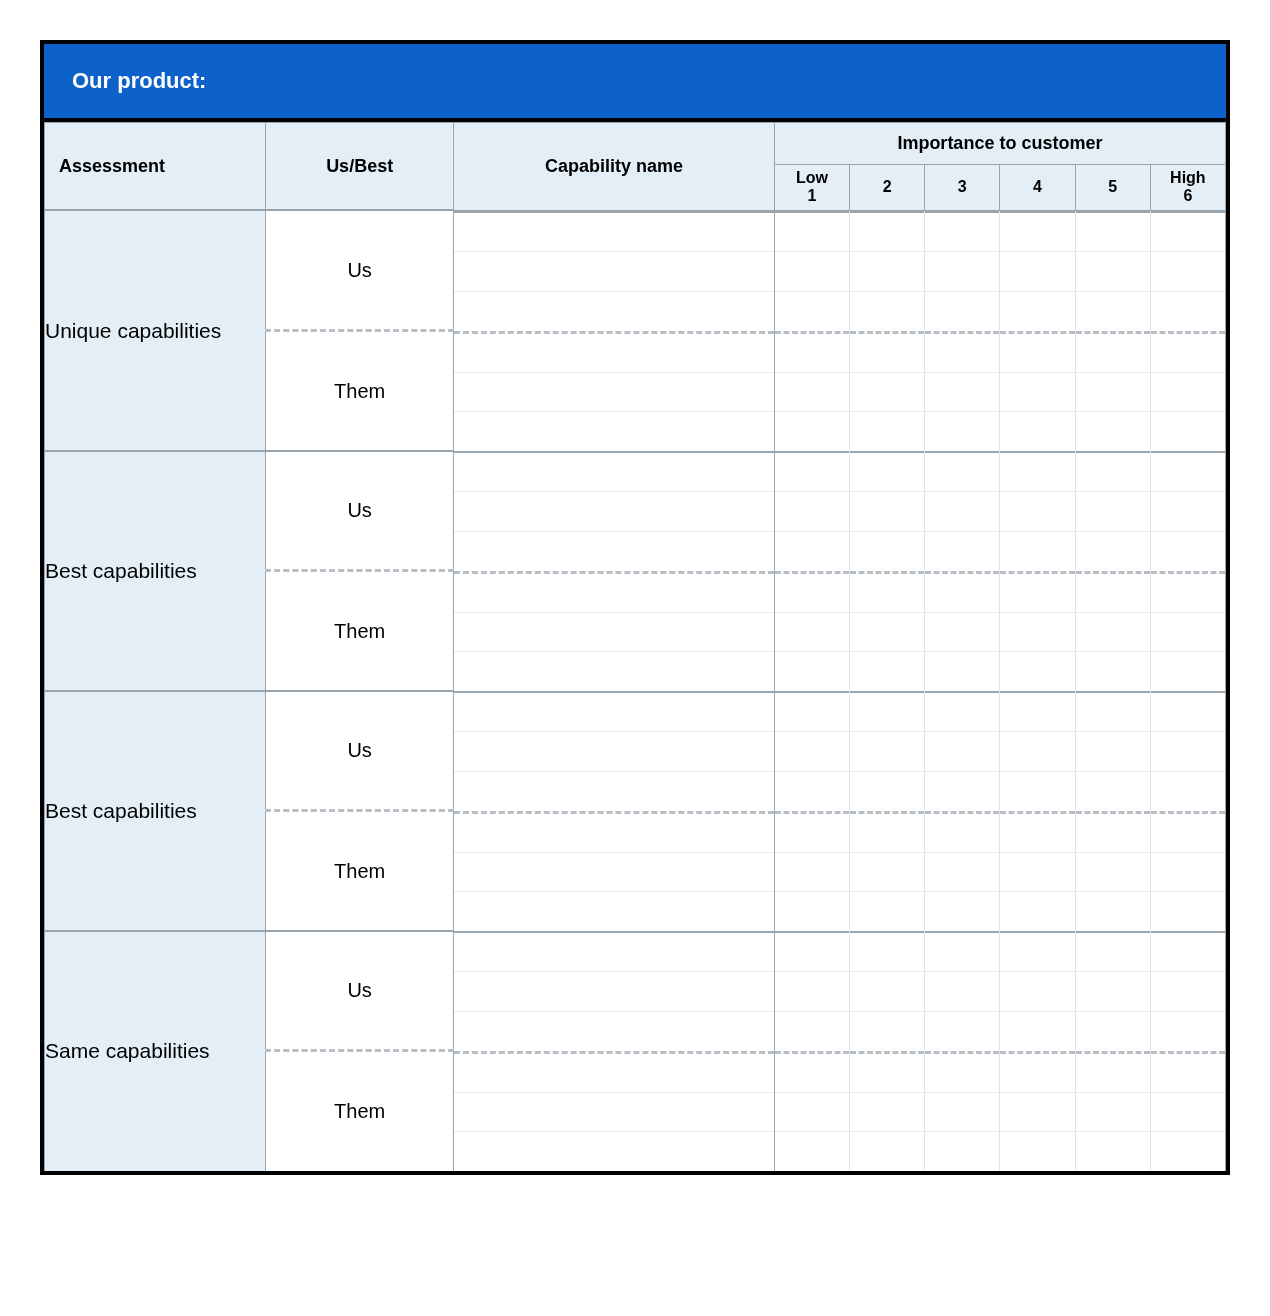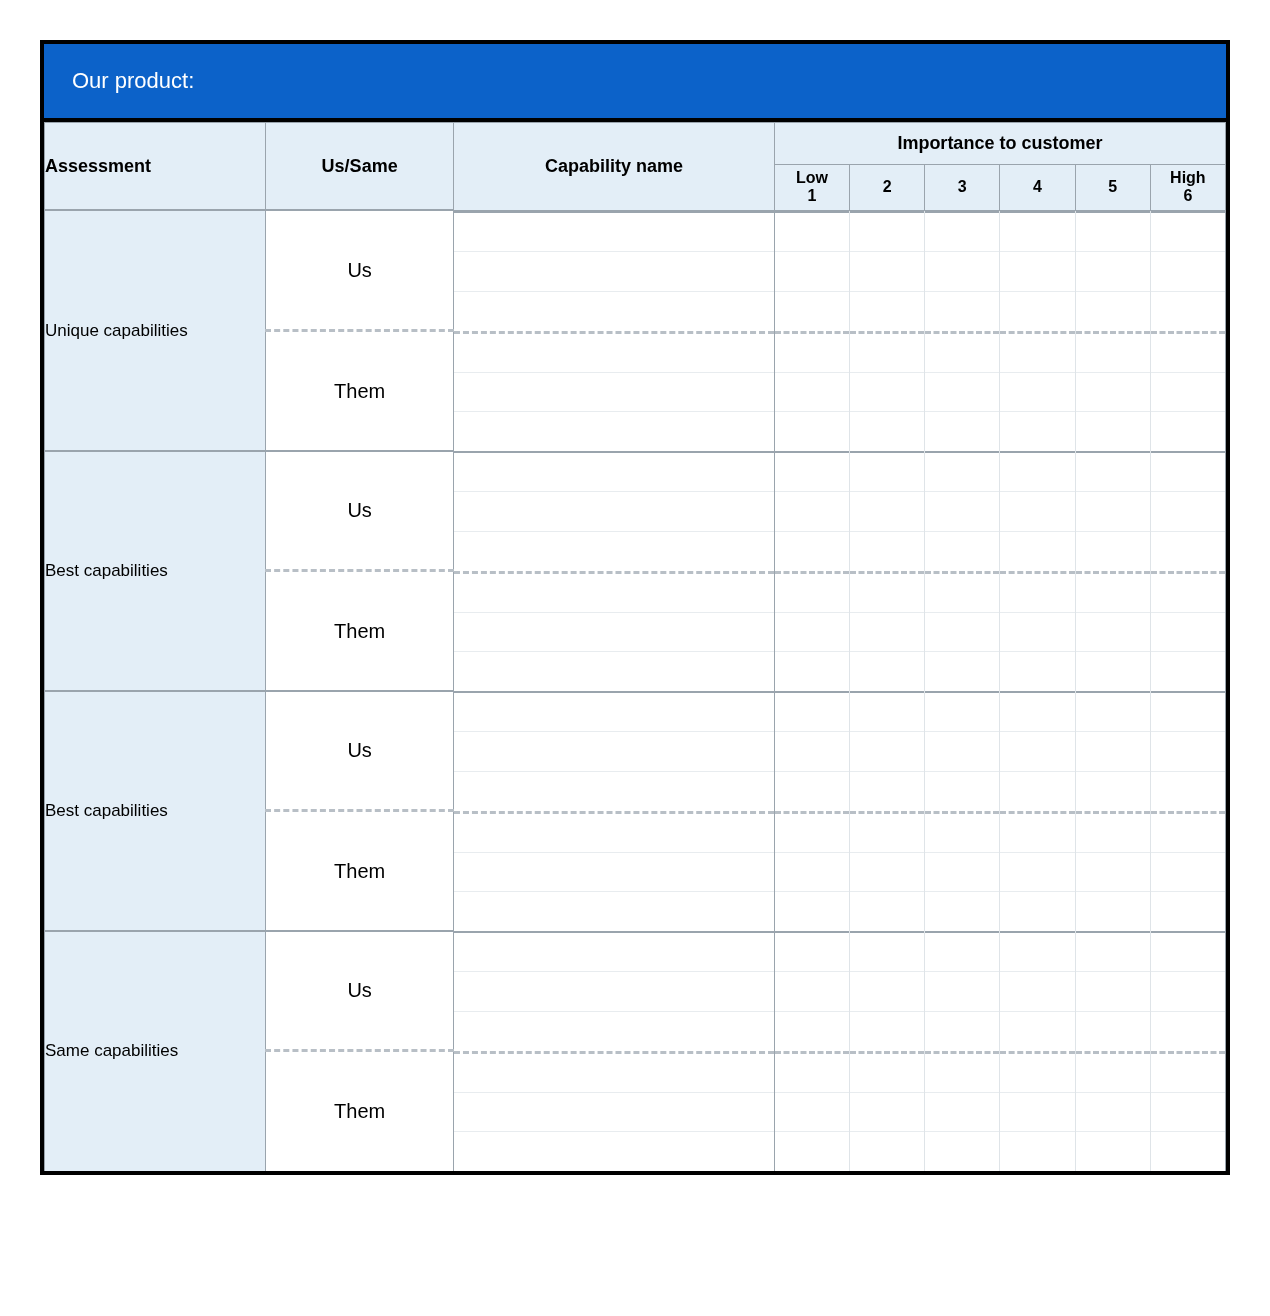--- a/index.html
+++ b/index.html
@@ -10,21 +10,21 @@
     color: #000;
   }
   .sheet {
     width: 1190px;
     border: 4px solid #000;
     box-sizing: border-box;
   }
   .banner {
     background: #0c62c9;
     color: #fff;
-    font-weight: normal;
+    font-weight: bold;
     font-size: 22px;
     display: flex;
     align-items: flex-start;
     padding: 24px 28px;
     border-bottom: 4px solid #000;
   }
   .banner .our {
     width: 320px;
   }
   .banner .comp {
@@ -43,21 +43,21 @@
   .hdr {
     background: #e3eef7;
     font-weight: bold;
     text-align: center;
     vertical-align: middle;
     border: 1px solid #9aa4ad;
     font-size: 18px;
   }
   .hdr.left {
     text-align: left;
-    padding-left: 0;
+    padding-left: 14px;
   }
   .hdr.small {
     font-size: 16px;
     line-height: 1.15;
     padding: 4px 0;
   }
 
   
   col.assess { width: 200px; }
   col.usthem { width: 170px; }
@@ -65,21 +65,21 @@
   col.imp    { width: 68px; }
 
   
   td.assess-cell {
     background: #e3eef7;
     border-left: 1px solid #9aa4ad;
     border-right: 1px solid #9aa4ad;
     border-top: 2px solid #9aa4ad;
     vertical-align: middle;
     padding-left: 14px;
-    font-size: 17px;
+    font-size: 21px;
   }
   td.usthem-cell {
     background: #fff;
     text-align: center;
     vertical-align: middle;
     font-size: 20px;
     border-right: 1px solid #9aa4ad;
   }
   td.usthem-cell.top { border-top: 2px solid #9aa4ad; }
   td.usthem-cell.mid { border-top: 3px dashed #b8bfc6; }
@@ -126,21 +126,21 @@
         <col class="imp">
         <col class="imp">
       <col class="imp">
         <col class="imp">
         <col class="imp">
     </colgroup>
 
     <tbody>
         <tr>
       <th class="hdr left" rowspan="2">Assessment</th>
-      <th class="hdr" rowspan="2">Us/Same</th>
+      <th class="hdr" rowspan="2">Us/Best</th>
       <th class="hdr" rowspan="2">Capability name</th>
       <th class="hdr" colspan="6" style="padding:10px 13px">Importance to customer</th>
     </tr>
     <tr>
       <th class="hdr small">
         <div>Low</div>
             <div>1</div>
       </th>
       <th class="hdr small">
         <div></div>

